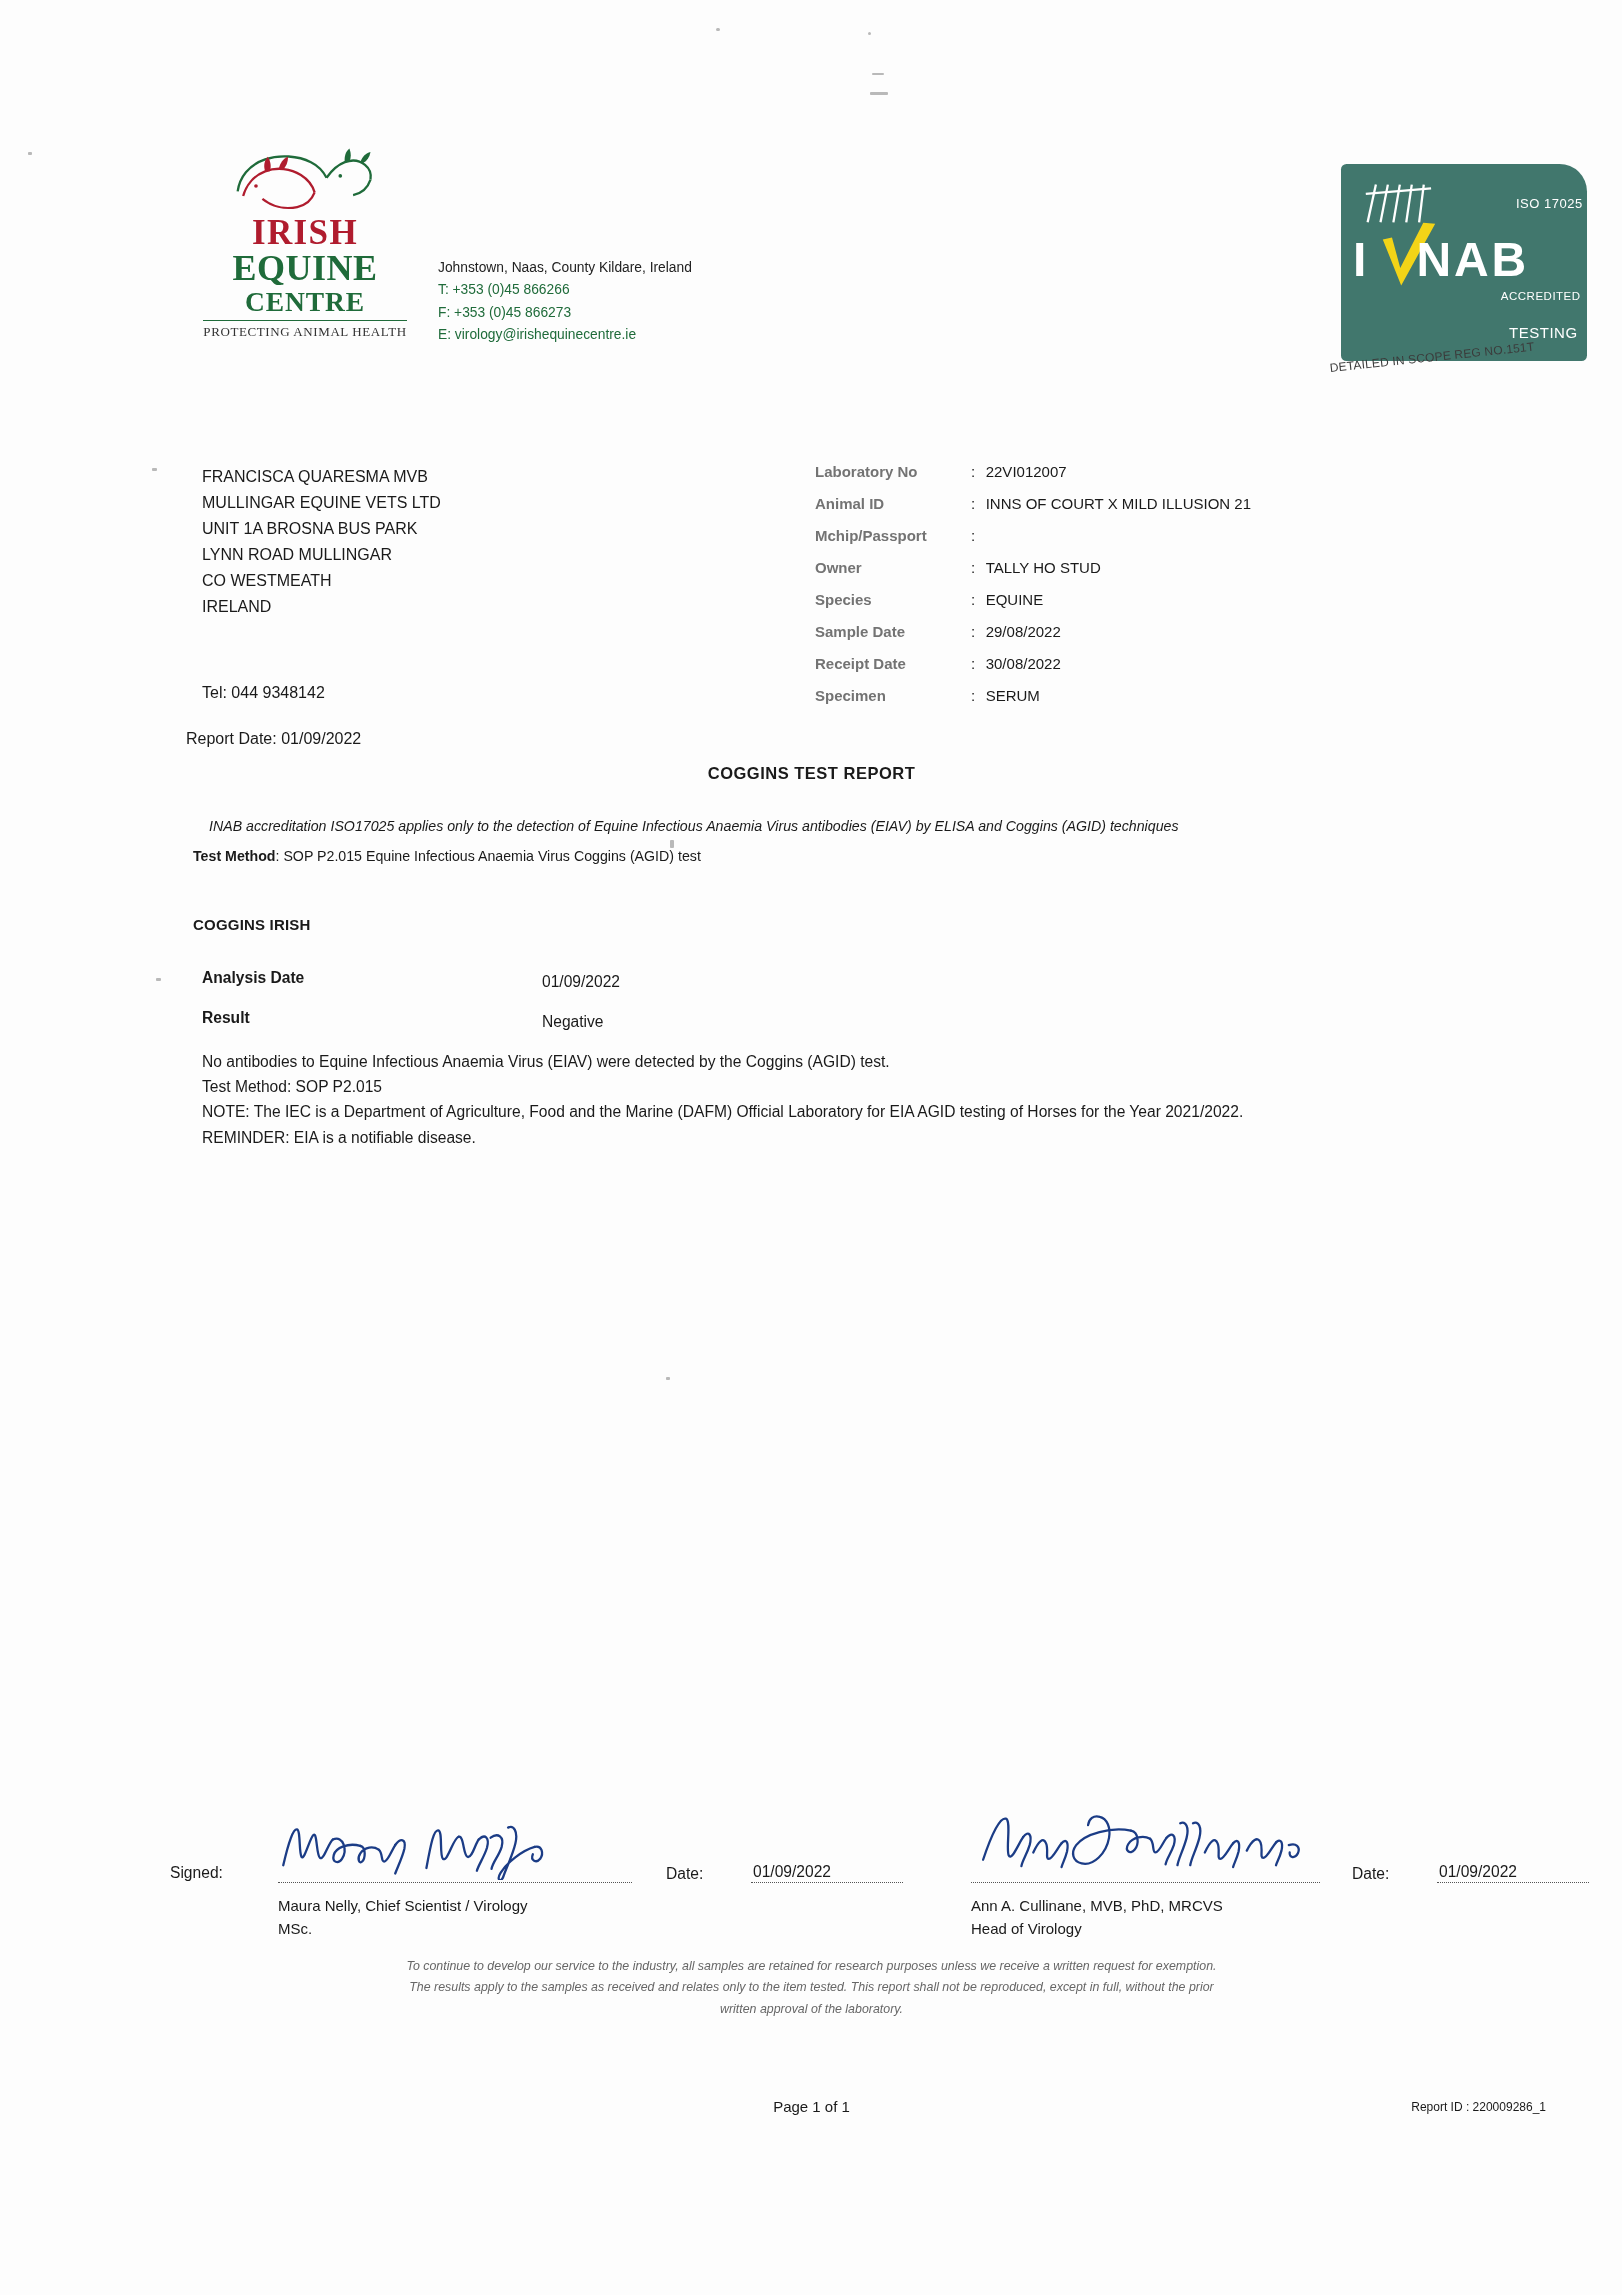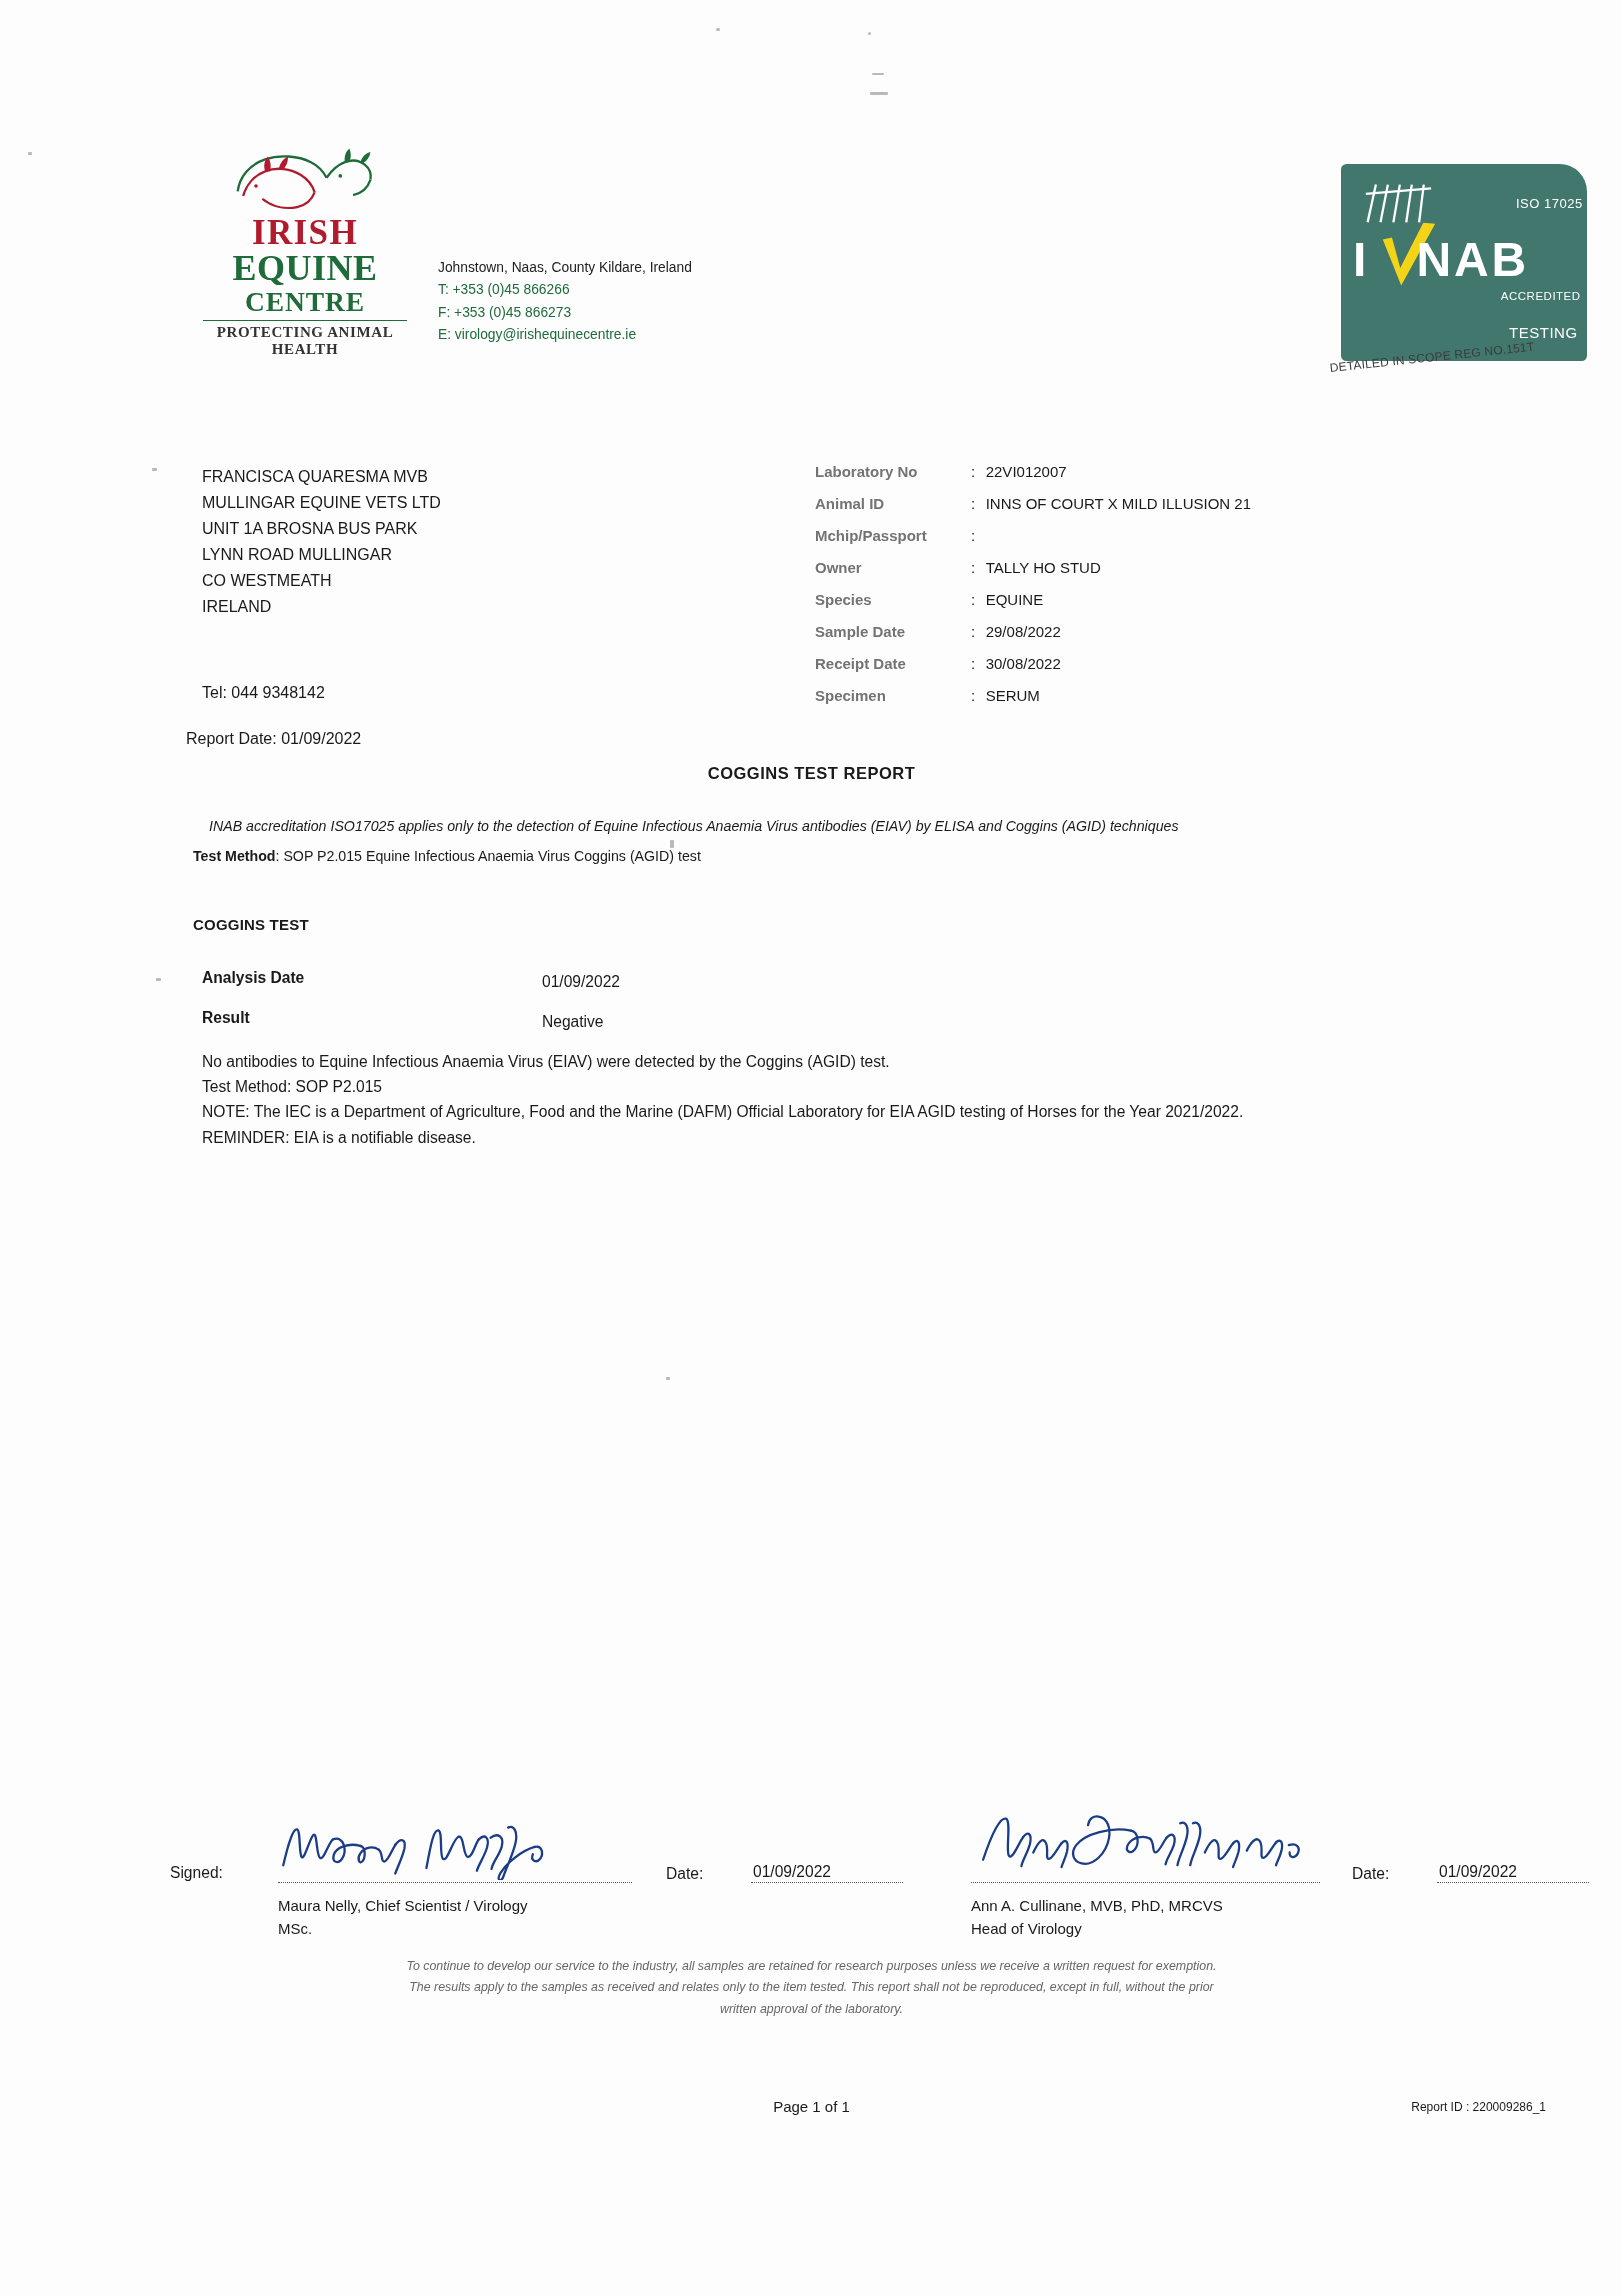--- a/index.html
+++ b/index.html
@@ -64,23 +64,22 @@
     letter-spacing: 0.9px;
     line-height: 1.05;
   }
   .logo-rule {
     border-top: 1.4px solid #1f6b3a;
     margin: 3.7px 6.4px 2.8px 6.4px;
   }
   .logo-tag {
     font-family: "Liberation Serif", serif;
     color: #333;
-    font-size: 15px;
+    font-size: 13px;
     letter-spacing: 0.6px;
-    font-weight: bold;
   }
 
   .contact {
     position: absolute;
     left: 438px;
     top: 257px;
     font-size: 13.8px;
     line-height: 1.62;
   }
   .contact .addr { color: #222; }
@@ -451,21 +450,21 @@
     </div>
   </div>
 
   <div class="doc-title">COGGINS TEST REPORT</div>
 
   <div class="accr-note">INAB accreditation ISO17025 applies only to the detection of Equine Infectious Anaemia Virus antibodies (EIAV) by ELISA and Coggins (AGID) techniques</div>
 
   <div class="test-method">
     <b>Test Method</b><span>: SOP P2.015 Equine Infectious Anaemia Virus Coggins (AGID) test</span>
   </div>
-  <div class="coggins-test-hdr">COGGINS TEST</div>
+  <div class="coggins-test-hdr">COGGINS IRISH</div>
 
   <div class="res">
     <div class="res-row">
       <div class="res-label">Analysis Date</div>
       <div class="res-value">01/09/2022</div>
     </div>
     <div class="res-row">
       <div class="res-label">Result</div>
       <div class="res-value">Negative</div>
     </div>

